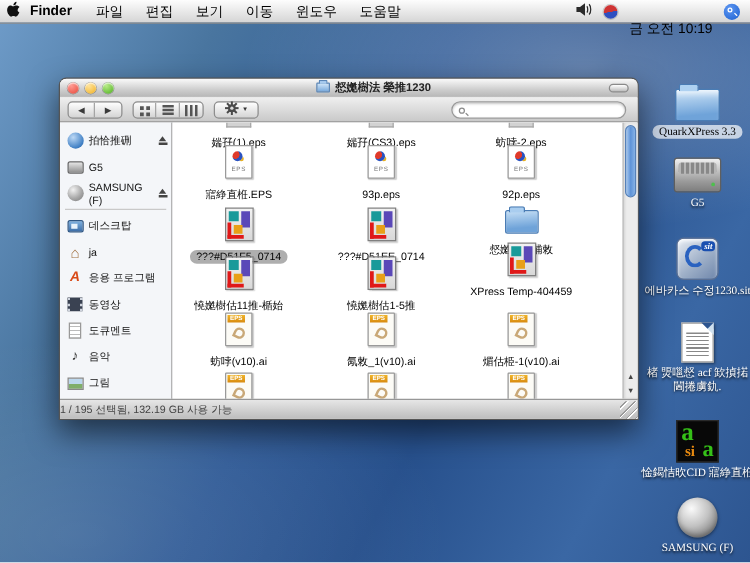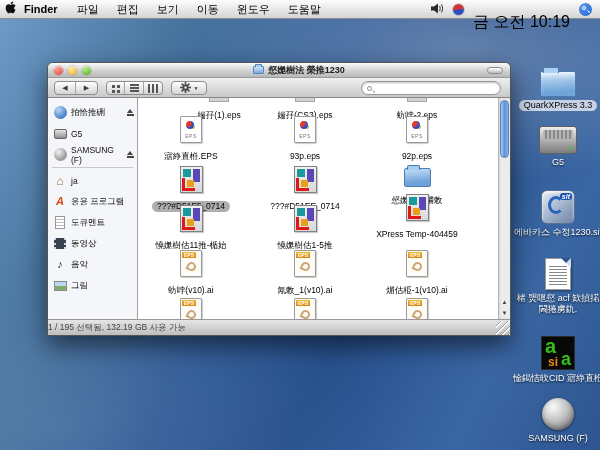--- a/index.html
+++ b/index.html
@@ -19,21 +19,21 @@
   .menubar {
     position:absolute; left:0; top:0; width:600px; height:19px;
     background:linear-gradient(#fdfdfd,#d5d5d5);
     border-bottom:1px solid #8c8c8c;
     display:flex; align-items:center; font-size:11px; color:#000; z-index:50;
   }
   .apple { width:22px; display:flex; justify-content:center; }
   .mi { padding:0 9px; height:19px; display:flex; align-items:center; }
   .mi.app { font-weight:bold; padding:0 10px 0 2px; }
   .mb-right { margin-left:auto; display:flex; align-items:center; gap:9px; padding-right:8px; }
-  .clock { font-size:16px;margin-top:26px; }
+  .clock { font-size:11px;margin-top:26px; }
   .flag { width:11px; height:11px; border-radius:50%;
     background:linear-gradient(170deg,#cf3434 49%, #2e4fc0 51%); box-shadow:0 0 0 1px rgba(0,0,0,.15); }
   .spot { width:13px; height:13px; border-radius:50%; background:radial-gradient(circle at 35% 30%,#5e97f2,#1a5fd0); position:relative; }
   .spot i { position:absolute; left:3px; top:3px; width:4px; height:4px; border:1.4px solid #fff; border-radius:50%; }
   .spot b { position:absolute; left:8px; top:8px; width:3px; height:1.4px; background:#fff; transform:rotate(45deg); }
 
   
   .window {
     position:absolute; left:47px; top:62px; width:464px; height:274px;
     border:1px solid #555; border-radius:6px 6px 0 0;
@@ -146,21 +146,21 @@
   .ic-ai .swirl { position:absolute; left:6px; top:11px; width:9px; height:9px; border:2px solid #c9a877; border-radius:50% 50% 50% 0; transform:rotate(25deg); }
 
   
   .statusbar { position:absolute; left:0; right:0; bottom:0; height:16px;
     background:linear-gradient(#e6e6e6,#bdbdbd); border-top:1px solid #979797;
     display:flex; align-items:center; justify-content:flex-start; font-size:8.5px; color:#444; border-radius:0; }
   .grip { position:absolute; right:0; bottom:0; width:14px; height:14px;
     background:repeating-linear-gradient(135deg, transparent 0 3px, #9a9a9a 3px 4px, #fff 4px 5px); }
 
   
-  .dicon { position:absolute; left:516px; width:84px; display:flex; flex-direction:column; align-items:center; gap:3px; z-index:10; }
+  .dicon { position:absolute; left:516px; width:84px; display:flex; flex-direction:column; align-items:center; gap:3px; z-index:10;font-family:Liberation Serif, serif; }
   .dlbl { font-size:9px; color:#fff; text-shadow:0 1px 2px rgba(0,0,0,.85); text-align:center; line-height:11px; white-space:nowrap; }
   .dlbl.wrap { white-space:normal; width:88px; }
   .dlbl.sel { background:#c7d3e4; color:#000; text-shadow:none; border-radius:7px; padding:0 5px; }
 
   .ic-bigfolder { width:36px; height:26px; background:linear-gradient(175deg,#cfe5f8,#6fa3d9 80%); border:1px solid #4a7cb4; border-radius:2px; position:relative; margin-top:5px;
     box-shadow:inset 0 6px 6px -4px rgba(255,255,255,.9); }
   .ic-bigfolder::before { content:""; position:absolute; top:-5px; left:2px; width:14px; height:5px; background:#aed1f1; border:1px solid #4a7cb4; border-bottom:none; border-radius:2px 2px 0 0; }
 
   .ic-g5 { width:38px; height:28px; border-radius:3px; background:linear-gradient(#f0f0f0,#9a9a9a 70%,#7e7e7e); border:1px solid #5f5f5f; position:relative; }
   .ic-g5::before { content:""; position:absolute; left:3px; top:3px; right:3px; height:9px; border-radius:2px;
@@ -294,54 +294,60 @@
               <span class="s-sphere"></span>
             </span>
           <span>SAMSUNG (F)</span>
           <span class="eject">
               <i></i>
               <b></b>
             </span>
         </div>
         <div class="sdiv"></div>
         <div class="srow">
+          <span class="sic">
+              <span class="s-desk"></span>
+            </span>
+          <span>데스크탑</span>
+        </div>
+        <div class="srow">
           <span class="sic s-home">⌂</span>
           <span>ja</span>
         </div>
         <div class="srow">
           <span class="sic s-app">A</span>
           <span>응용 프로그램</span>
         </div>
         <div class="srow">
           <span class="sic">
+              <span class="s-film"></span>
+            </span>
+          <span>동영상</span>
+        </div>
+        <div class="srow">
+          <span class="sic">
               <span class="s-doc"></span>
             </span>
           <span>도큐멘트</span>
-        </div>
-        <div class="srow">
-          <span class="sic">
-              <span class="s-film"></span>
-            </span>
-          <span>동영상</span>
         </div>
         <div class="srow">
           <span class="sic s-music">♪</span>
           <span>음악</span>
         </div>
         <div class="srow">
           <span class="sic">
               <span class="s-pic"></span>
             </span>
           <span>그림</span>
         </div>
       </div>
 
       <div class="content">
 
-        <div class="cell" style="left:1px; top:0;margin-left:28px;">
+        <div class="cell" style="left:1px; top:0;">
           <div class="sliver"></div>
           <div class="lblrow"><span class="flbl">媏孖(1).eps</span></div>
         </div>
         <div class="cell" style="left:115px; top:0;">
           <div class="sliver"></div>
           <div class="lblrow"><span class="flbl">媏孖(CS3).eps</span></div>
         </div>
         <div class="cell" style="left:227px; top:0;">
           <div class="sliver"></div>
           <div class="lblrow"><span class="flbl">蚄哱-2.eps</span></div>

